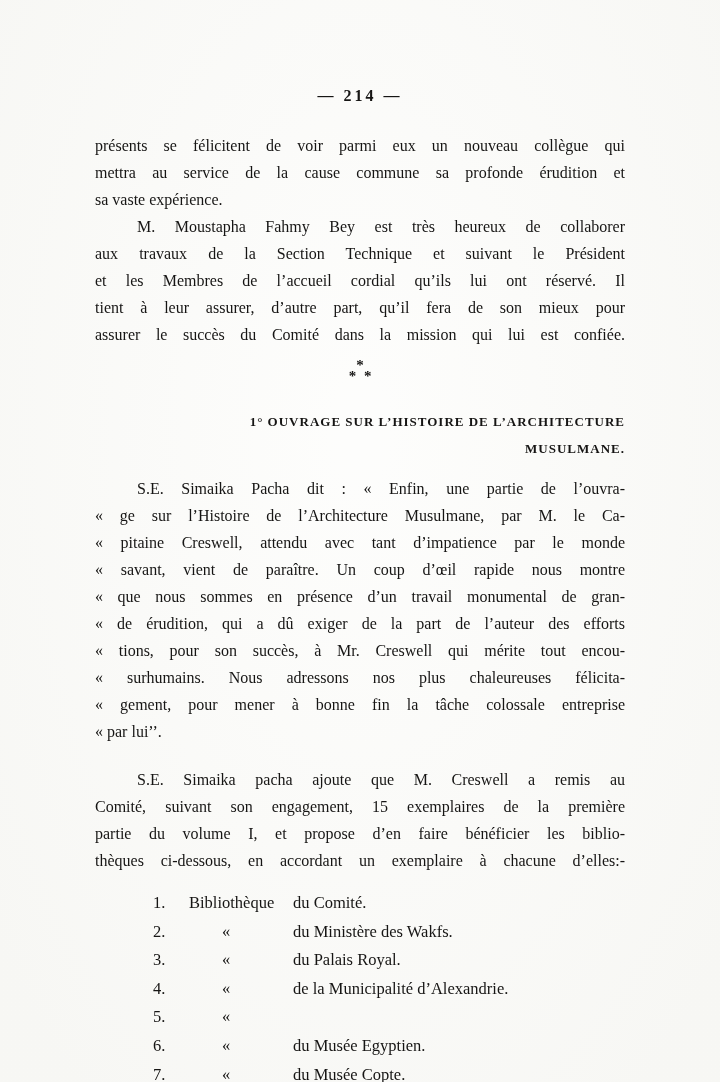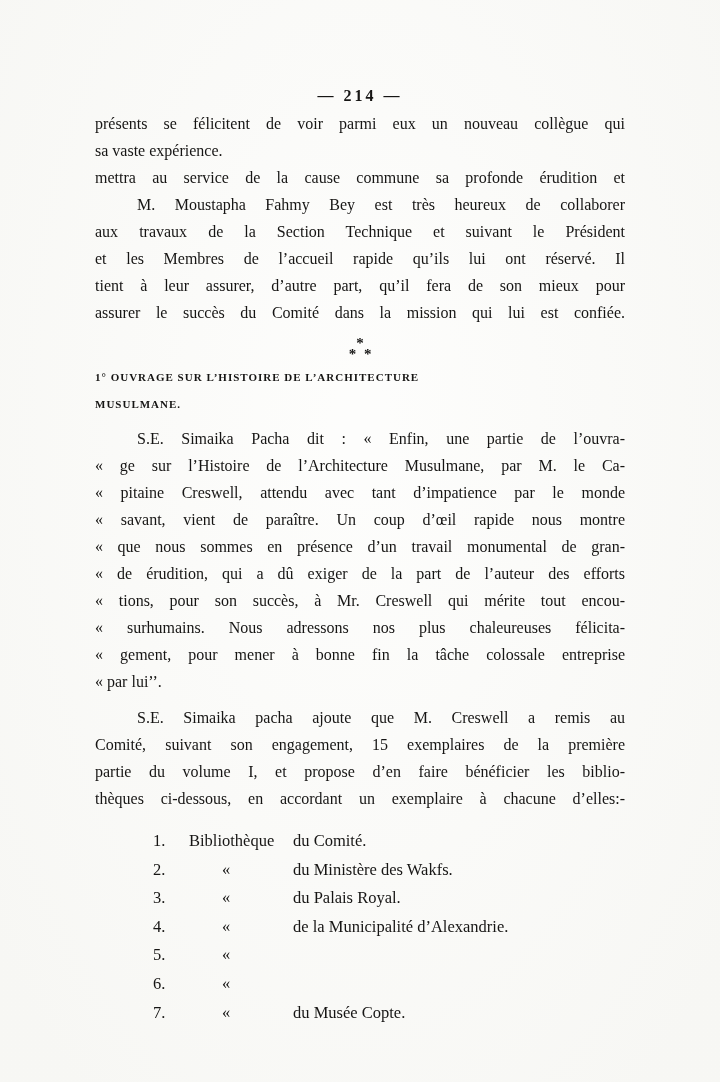--- a/index.html
+++ b/index.html
@@ -19,76 +19,76 @@
     background:
       radial-gradient(ellipse at 50% 40%, rgba(255,255,255,0.6), rgba(0,0,0,0.015) 90%),
       #fbfbf8;
   }
   .pageno {
     text-align: center;
     font-weight: bold;
     font-size: 16px;
     line-height: 20px;
     letter-spacing: 3px;
-    margin-bottom: 4px;
+    margin-bottom: 26px;
   }
   .para { font-size: 16px; }
   .ln {
     line-height: 27px;
     text-align: justify;
     text-align-last: justify;
   }
   .ln.rag { text-align-last: left; }
   .ln.ind { text-indent: 42px; }
   .asterism {
     text-align: center;
     font-weight: bold;
     font-size: 15px;
     margin-top: 12px;
   }
   .asterism .row { line-height: 11px; letter-spacing: 0; }
   .asterism .row2 { word-spacing: 4px; }
   .heading {
-    margin-top: 4px;
-    text-align: left;
+    margin-top: 26px;
+    text-align: right;
     font-weight: bold;
-    font-size: 11px;
+    font-size: 13px;
     line-height: 27px;
     letter-spacing: 1px;
   }
-  .quote { margin-top: 7px; }
-  .p4 { margin-top: 9px; font-family: Liberation Serif, serif; }
+  .quote { margin-top: 13px; }
+  .p4 { margin-top: 21px; font-family: Liberation Serif, serif; }
   .liblist {
     margin-top: 15px;
     padding-left: 58px;
     font-size: 16.5px;
   }
   .lrow { display: flex; line-height: 28.6px; }
   .lnum { width: 36px; flex: none; }
   .lcol2 { width: 104px; flex: none; }
   .lcol2.ditto { text-align: center; padding-right: 30px; box-sizing: border-box; }
   .ltext { flex: 1; }
 </style>
 </head>
 <body>
 
 <div class="page">
 
   <div class="pageno">— 214 —</div>
 
   <div class="para">
     <div class="ln">présents se félicitent de voir parmi eux un nouveau collègue qui</div>
+    <div class="ln">mettra au service de la cause commune sa profonde érudition et</div>
     <div class="ln rag">sa vaste expérience.</div>
-    <div class="ln">mettra au service de la cause commune sa profonde érudition et</div>
   </div>
 
   <div class="para">
     <div class="ln ind">M. Moustapha Fahmy Bey est très heureux de collaborer</div>
     <div class="ln">aux travaux de la Section Technique et suivant le Président</div>
-    <div class="ln">et les Membres de l’accueil rapide qu’ils lui ont réservé. Il</div>
+    <div class="ln">et les Membres de l’accueil cordial qu’ils lui ont réservé. Il</div>
     <div class="ln">tient à leur assurer, d’autre part, qu’il fera de son mieux pour</div>
     <div class="ln">assurer le succès du Comité dans la mission qui lui est confiée.</div>
   </div>
 
   <div class="asterism">
     <div class="row row1">*</div>
     <div class="row row2">* *</div>
   </div>
 
   <div class="heading">
@@ -137,20 +137,21 @@
       <span class="lcol2 ditto">«</span>
       <span class="ltext">de la Municipalité d’Alexandrie.</span>
     </div>
     <div class="lrow">
       <span class="lnum">5.</span>
       <span class="lcol2 ditto">«</span>
     </div>
     <div class="lrow">
       <span class="lnum">6.</span>
       <span class="lcol2 ditto">«</span>
+      <span class="ltext">du Musée Egyptien.</span>
     </div>
     <div class="lrow">
       <span class="lnum">7.</span>
       <span class="lcol2 ditto">«</span>
       <span class="ltext">du Musée Copte.</span>
     </div>
   </div>
 
 </div>
 

